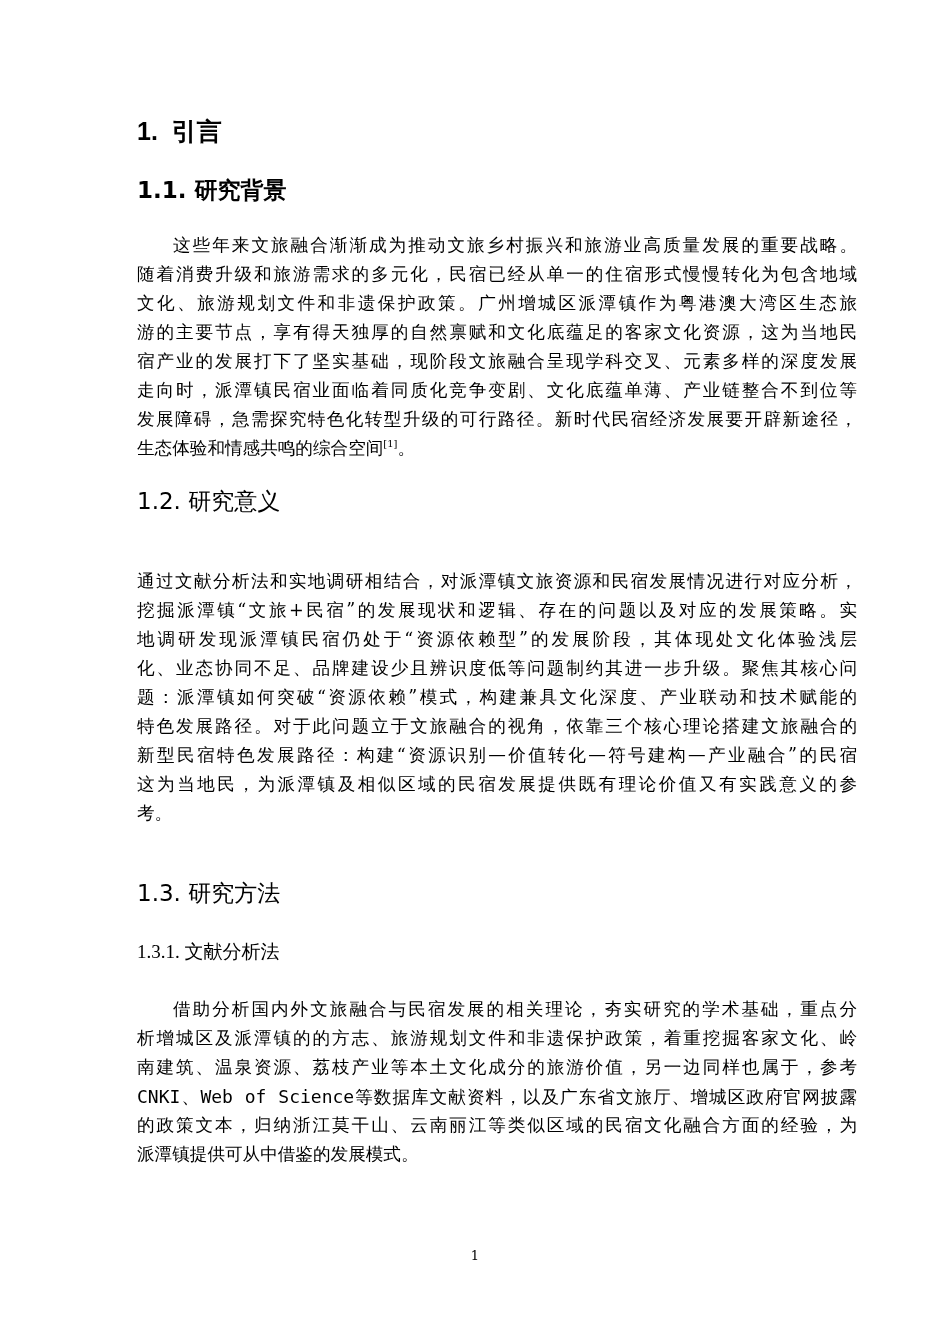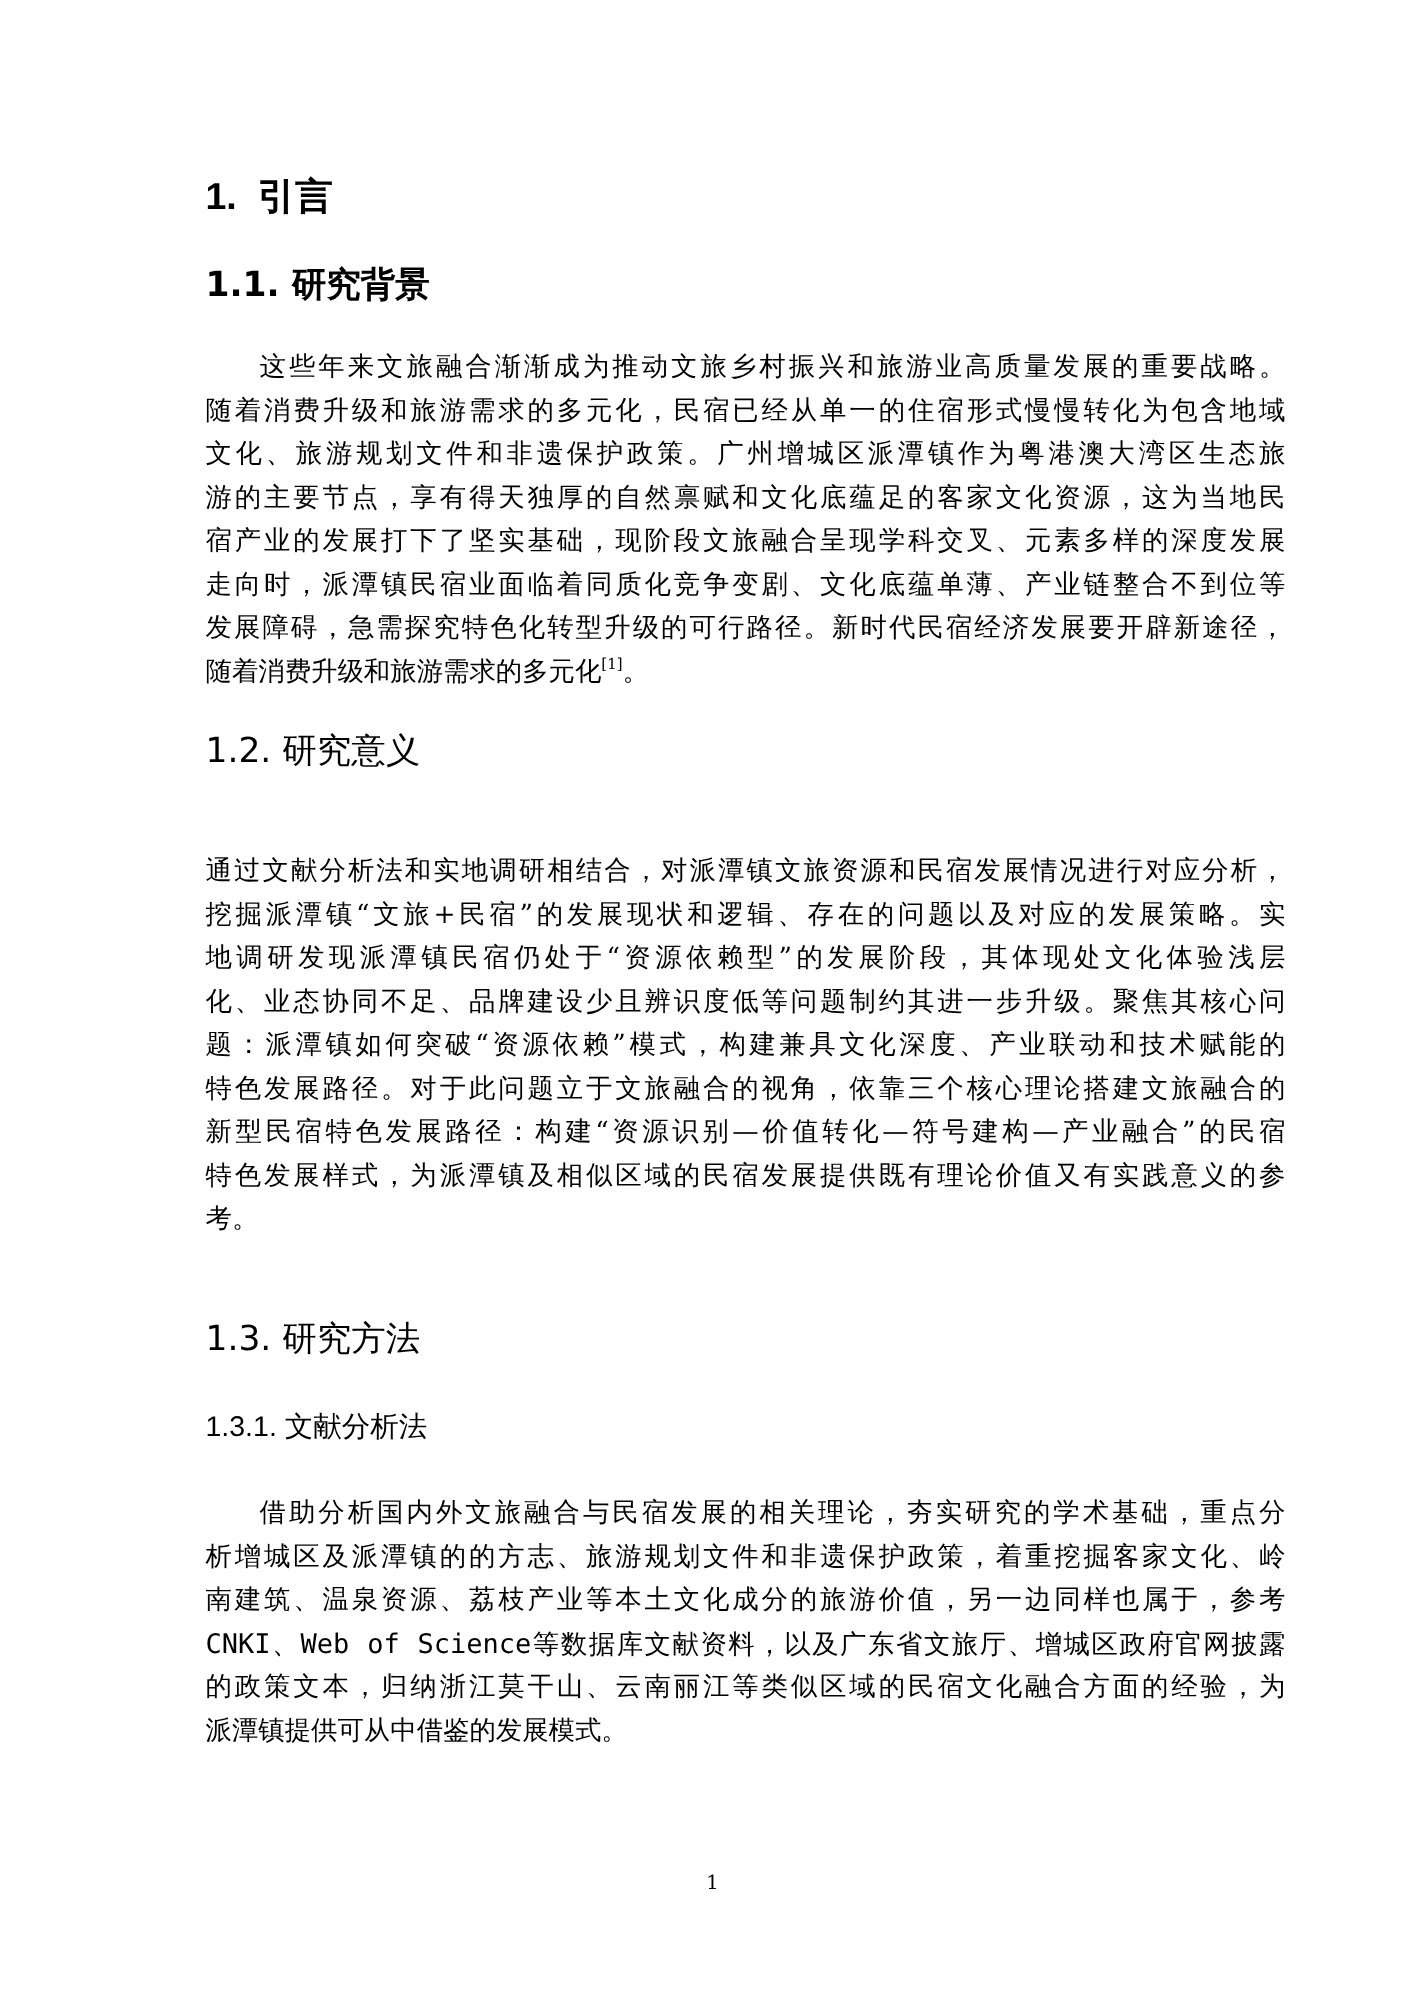--- a/index.html
+++ b/index.html
@@ -3,21 +3,21 @@
 <meta charset="utf-8">
 <style>
   html, body { margin: 0; padding: 0; background: #ffffff; }
   body { width: 950px; height: 1344px; position: relative; overflow: hidden;
          font-family: "DejaVu Serif", "Liberation Serif", serif; color: #000; }
   .page { position: absolute; left: 137px; top: 0; width: 720px; }
   .h1 { position: absolute; left: 0; font-family: Liberation Sans, sans-serif;
         font-weight: bold; font-size: 25px; line-height: 30px; white-space: nowrap; }
   .h2 { position: absolute; left: 0; font-family: "DejaVu Sans", "Liberation Sans", sans-serif;
         font-size: 23px; line-height: 30px; white-space: nowrap; }
-  .h3 { position: absolute; left: 0; font-family: Liberation Sans, sans-serif;
+  .h3 { position: absolute; left: 0; font-family: Liberation Serif, serif;
         font-size: 19px; line-height: 26px; white-space: nowrap; text-align: right; }
   .para { position: absolute; left: 0; width: 720px; font-size: 17.6px; line-height: 29px;
           text-align: justify; }
   .line { display: block; white-space: nowrap; height: 29px; overflow: visible;
           text-align-last: justify; text-align: justify; }
   .line.last { text-align-last: left; }
   .indent { padding-left: 36px; }
   sup { font-size: 10px; vertical-align: 7px; line-height: 0; }
   .mono { font-family: "DejaVu Sans Mono", "Liberation Mono", monospace; font-size: 18px; }
   .pagenum { position: absolute; left: 0; width: 950px; top: 1248px; text-align: center;
@@ -37,36 +37,36 @@
   </div>
 
   <div class="para" style="top:231px;">
     <span class="line indent">这些年来文旅融合渐渐成为推动文旅乡村振兴和旅游业高质量发展的重要战略。</span>
     <span class="line">随着消费升级和旅游需求的多元化，民宿已经从单一的住宿形式慢慢转化为包含地域</span>
     <span class="line">文化、旅游规划文件和非遗保护政策。广州增城区派潭镇作为粤港澳大湾区生态旅</span>
     <span class="line">游的主要节点，享有得天独厚的自然禀赋和文化底蕴足的客家文化资源，这为当地民</span>
     <span class="line">宿产业的发展打下了坚实基础，现阶段文旅融合呈现学科交叉、元素多样的深度发展</span>
     <span class="line">走向时，派潭镇民宿业面临着同质化竞争变剧、文化底蕴单薄、产业链整合不到位等</span>
     <span class="line">发展障碍，急需探究特色化转型升级的可行路径。新时代民宿经济发展要开辟新途径，</span>
-    <span class="line last"><span>随着消费升级和旅游需求的多元化</span><sup>[1]</sup><span>。</span></span>
+    <span class="line last"><span>生态体验和情感共鸣的综合空间</span><sup>[1]</sup><span>。</span></span>
   </div>
 
   <div class="h2" style="top:486px;">
     <span>1.2.</span> <span>研究意义</span>
   </div>
 
   <div class="para" style="top:567px;">
     <span class="line">通过文献分析法和实地调研相结合，对派潭镇文旅资源和民宿发展情况进行对应分析，</span>
     <span class="line">挖掘派潭镇“文旅+民宿”的发展现状和逻辑、存在的问题以及对应的发展策略。实</span>
     <span class="line">地调研发现派潭镇民宿仍处于“资源依赖型”的发展阶段，其体现处文化体验浅层</span>
     <span class="line">化、业态协同不足、品牌建设少且辨识度低等问题制约其进一步升级。聚焦其核心问</span>
     <span class="line">题：派潭镇如何突破“资源依赖”模式，构建兼具文化深度、产业联动和技术赋能的</span>
     <span class="line">特色发展路径。对于此问题立于文旅融合的视角，依靠三个核心理论搭建文旅融合的</span>
     <span class="line">新型民宿特色发展路径：构建“资源识别—价值转化—符号建构—产业融合”的民宿</span>
-    <span class="line">特色发展样式，为派潭镇及相似区域的民宿发展提供既有理论价值又有实践意义的参</span>
+    <span class="line">这为当地民，为派潭镇及相似区域的民宿发展提供既有理论价值又有实践意义的参</span>
     <span class="line last">考。</span>
   </div>
 
   <div class="h2" style="top:878px;">
     <span>1.3.</span> <span>研究方法</span>
   </div>
 
   <div class="h3" style="top:939px;">
     <span>1.3.1.</span> <span>文献分析法</span>
   </div>

